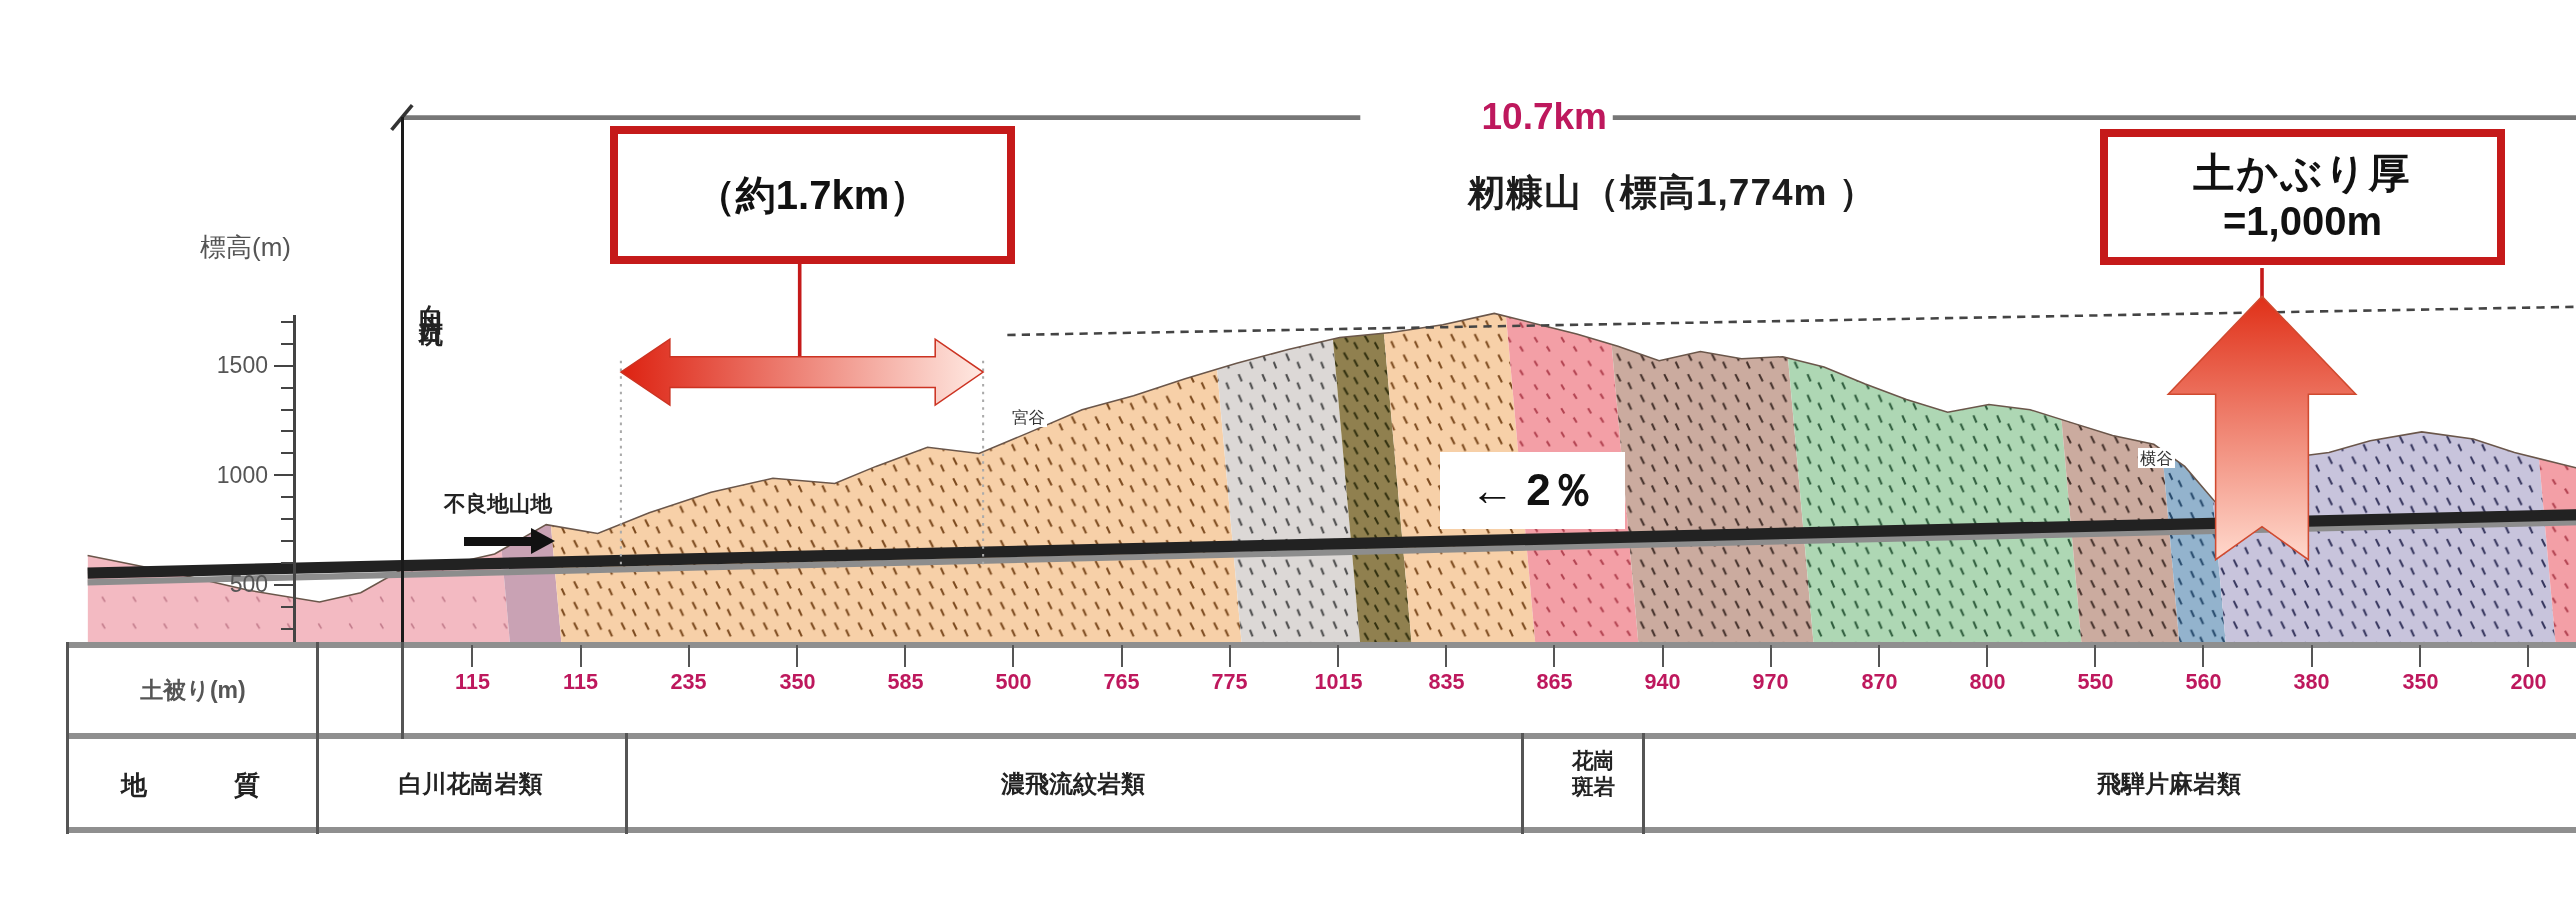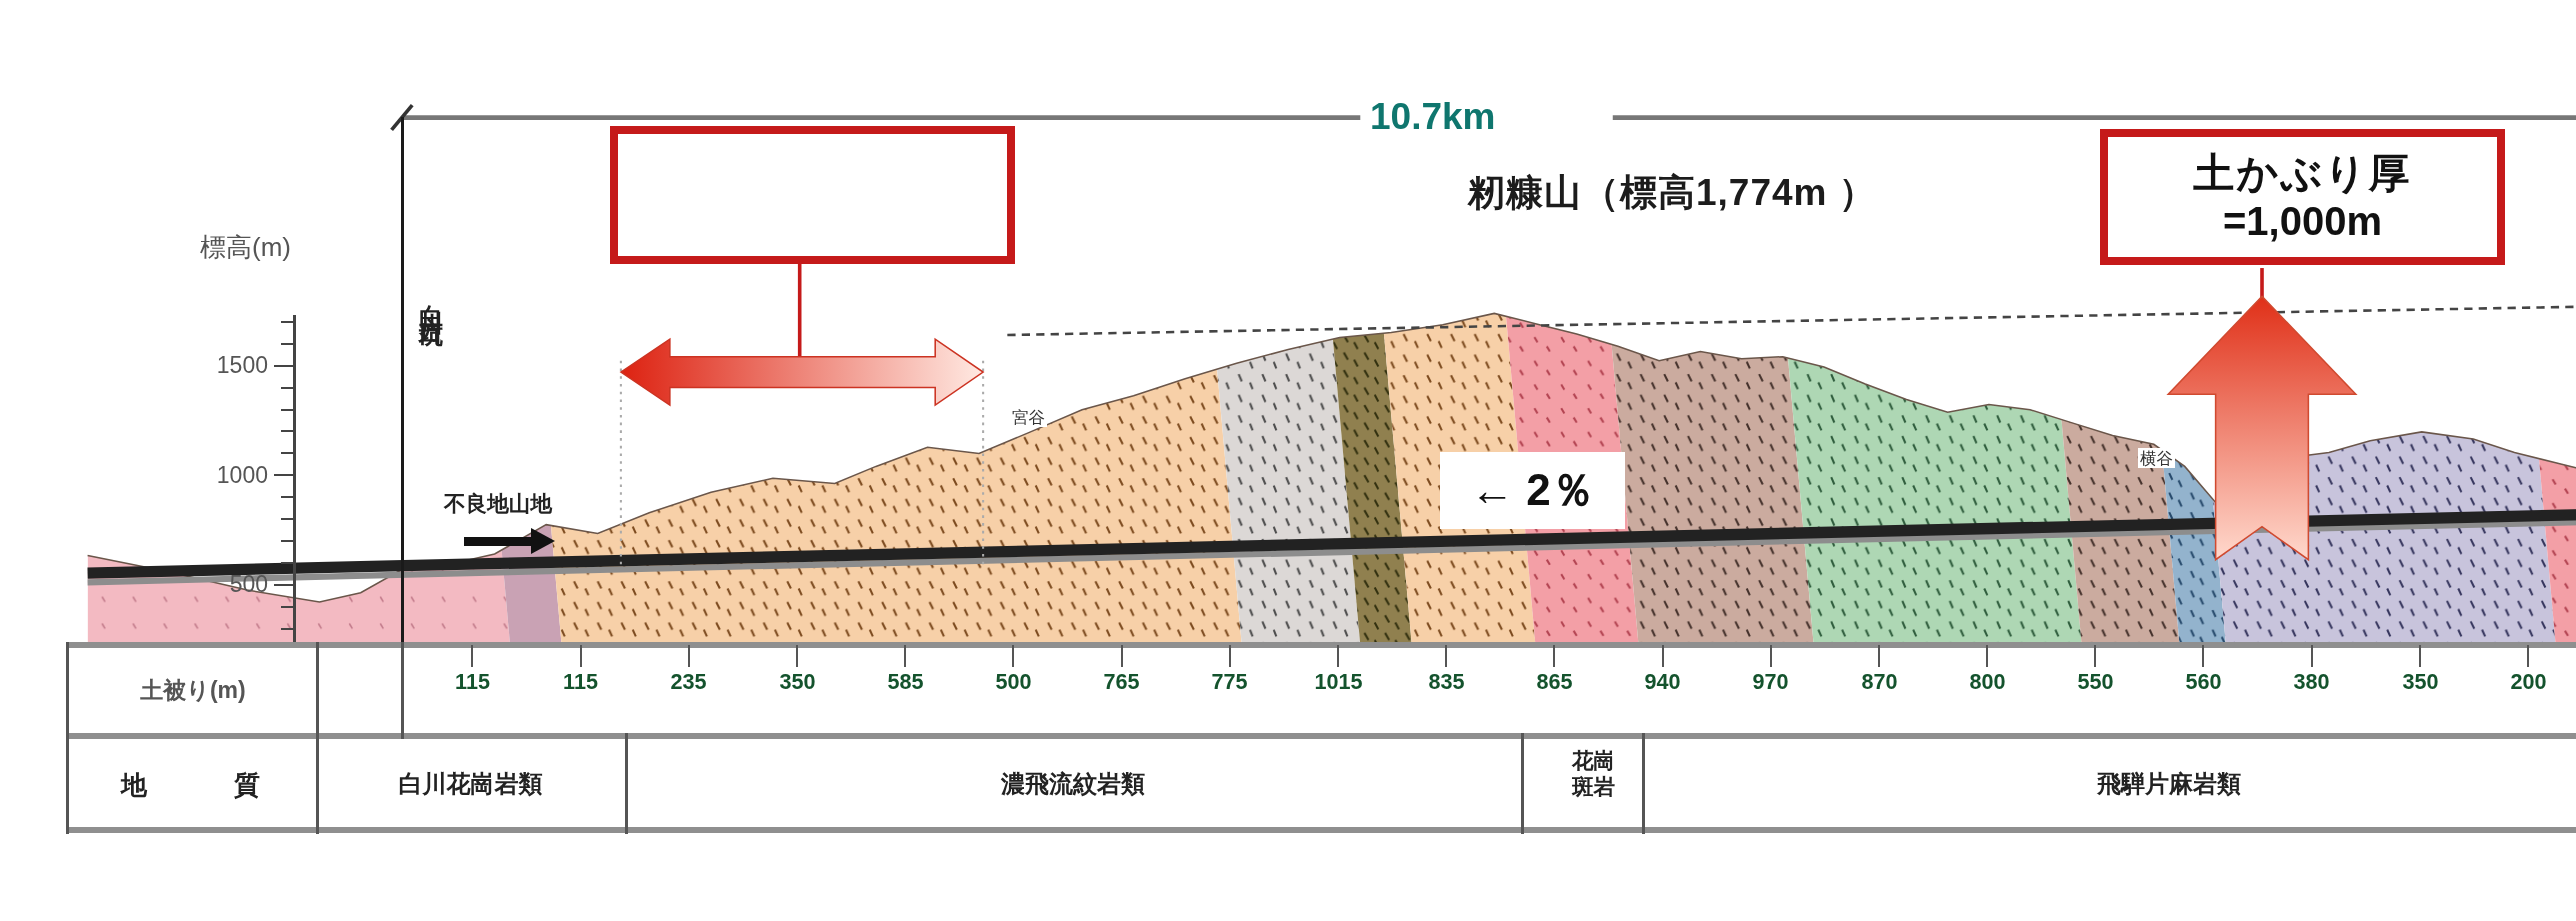--- a/index.html
+++ b/index.html
@@ -25,21 +25,21 @@
   
   .minilabel{position:absolute; background:#ffffff; color:#333; font-size:16.5px; padding:1px 2.1px; line-height:1.1;}
   .gradelabel{
     position:absolute; background:#ffffff; color:#111; font-weight:bold;
     font-size:44px; display:flex; align-items:center; justify-content:center;
   }
   .vtext{writing-mode:vertical-rl; text-orientation:upright; letter-spacing:5.2px;}
   .portal-label{position:absolute; color:#222; font-size:24px; font-weight:bold;}
   .axis-label{position:absolute; color:#555; font-size:26px;}
   .axis-num{position:absolute; color:#555; font-size:23px; text-align:right; width:88px;}
-  .cover-num{position:absolute; color:#14532d; font-size:21.6px; width:93px; text-align:center; font-weight:bold;}
+  .cover-num{position:absolute; color:#be185d; font-size:21.6px; width:93px; text-align:center; font-weight:bold;}
   .cover-tick{position:absolute; width:2.1px; background:#555;}
   .axis-tick{position:absolute; background:#444; height:2.1px;}
   
   .cell-label{position:absolute; color:#222; font-size:24px; font-weight:bold; text-align:center;}
   .row2sep{position:absolute; background:#555; width:2.6px;}
   .header2{display:flex; justify-content:space-between; padding:0 49px; box-sizing:border-box;}
   
   .exc-shaft{position:absolute; background:#111;}
   .exc-head{position:absolute; width:0; height:0; border-top:13.4px solid transparent;
             border-bottom:13.4px solid transparent; border-left:24px solid #111;}
@@ -179,23 +179,24 @@
     <div class="axis-tick" style="left: 281px; top: 343px; width: 13.4px;"></div>
     <div class="axis-tick" style="left: 281px; top: 321px; width: 13.4px;"></div>
   </div>
 
 <div class="portal-label vtext" style="left:415px;top:286px;z-index:3;">白川方坑口</div>
 
 <div class="abs" style="left:444px;top:489px;font-size:21.6px;color:#222;font-weight:bold;z-index:3;">不良地山地</div>
 <div class="exc-shaft" style="left:464px;top:537px;width:67px;height:9.3px;z-index:3;"></div>
 <div class="exc-head" style="left:531px;top:528px;z-index:3;"></div>
 
-<div class="abs nowrap" style="left:1370px;top:96px;width:237px;text-align:left;font-size:37px;font-weight:bold;color:#0f766e;background:#fff;z-index:3;">10.7km</div>
+<div class="abs nowrap" style="left:1370px;top:96px;width:237px;text-align:right;font-size:37px;font-weight:bold;color:#be185d;background:#fff;z-index:3;">10.7km</div>
 
 <div class="redbox" style="left:610px;top:126px;width:389px;height:122px;z-index:5;">
+  <div class="l2">（約1.7km）</div>
 </div>
 <div class="redbox" style="left:2100px;top:129px;width:389px;height:120px;z-index:5;">
   <div class="l1">土かぶり厚</div>
   <div class="l2">=1,000m</div>
 </div>
 
 <div class="mtlabel" style="left:1468px;top:170px;z-index:3;">
   <div class="name">籾糠山（標高1,774m ）</div>
 </div>
 

